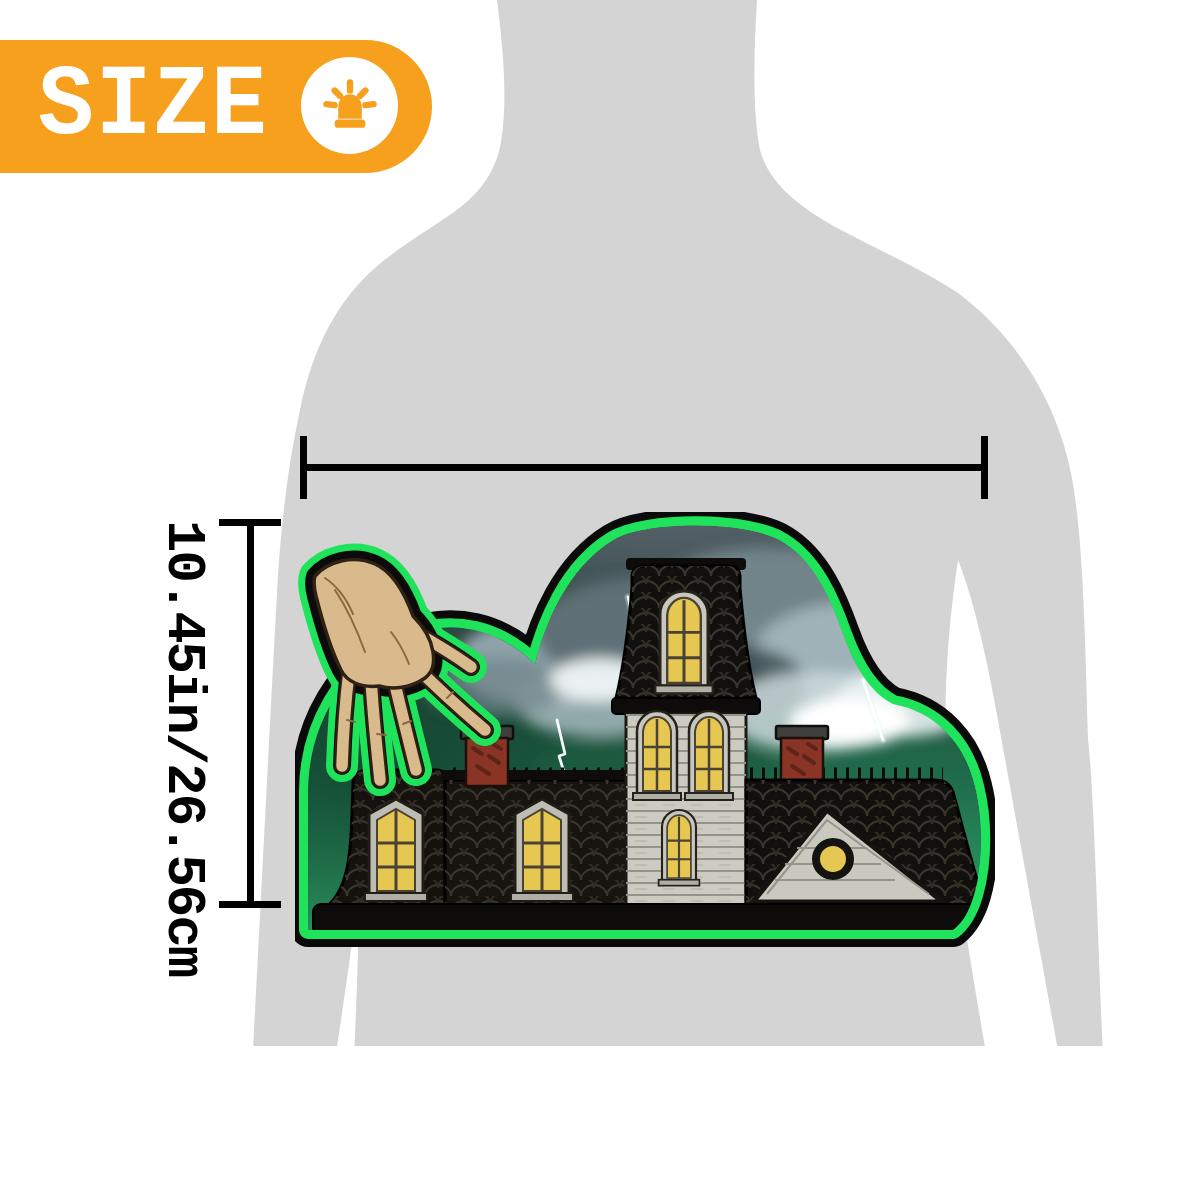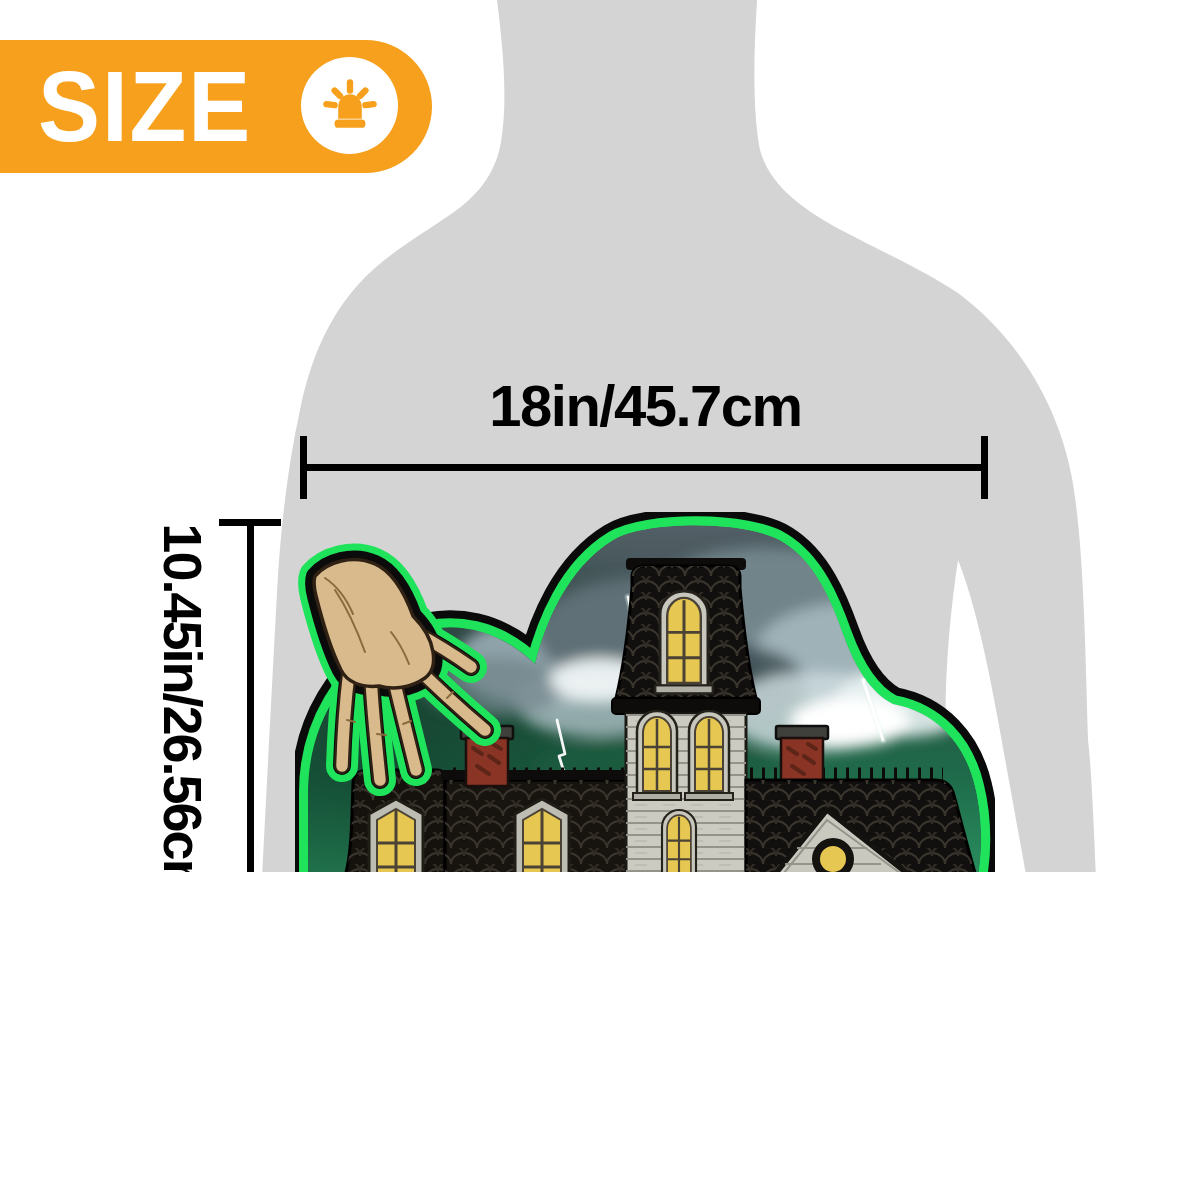--- a/index.html
+++ b/index.html
@@ -1,17 +1,17 @@
 <!DOCTYPE html>
 <html><head>
 <meta charset="utf-8">
 <style>
   html,body{margin:0;padding:0;background:#fff;}
-  .stage{position:relative;width:1200px;height:872px;background:#ffffff;overflow:hidden;
-         font-family:Liberation Sans, sans-serif;}
+  .stage{position:relative;width:1200px;height:1046px;background:#ffffff;overflow:hidden;
+         font-family:Liberation Mono, monospace;}
   
   .size-pill{position:absolute;left:0;top:40px;width:432px;height:133px;background:#F7A01D;
              border-radius:0 67px 67px 0;z-index:4;}
   .size-pill .label{position:absolute;left:38px;top:0;height:133px;line-height:133px;color:#fff;
                     font-size:100px;font-weight:bold;letter-spacing:2px;transform:scaleX(.93);
                     transform-origin:left center;}
   .badge-circle{position:absolute;left:301px;top:17px;width:97px;height:97px;background:#fff;
                 border-radius:50%;display:flex;align-items:center;justify-content:center;}
   
   .dim{position:absolute;background:#000;z-index:3;}
@@ -52,21 +52,20 @@
         </g>
         <path fill="#F7A01D" d="M-13,14 L-13,1 A13,14 0 0 1 13,1 L13,14 Z"></path>
         <rect x="-17" y="15" width="34" height="9" rx="4" fill="#F7A01D"></rect>
       </svg>
     </div>
   </div>
 
   <div class="dim" style="left:303px;top:464px;width:685px;height:7px;"></div>
   <div class="dim" style="left:300px;top:436px;width:7px;height:63px;"></div>
   <div class="dim" style="left:981px;top:436px;width:7px;height:63px;"></div>
-  <div class="dim-label" id="w-label">18in/45.7cm</div>
 
   <div class="dim" style="left:247px;top:522px;width:7px;height:386px;"></div>
   <div class="dim" style="left:219px;top:519px;width:62px;height:7px;"></div>
   <div class="dim" style="left:219px;top:901px;width:62px;height:7px;"></div>
   <div class="dim-label" id="h-label">10.45in/26.56cm</div>
 
   <svg class="product-svg" width="700" height="436" viewBox="0 0 700 436">
     <defs>
       <linearGradient id="skyGrad" x1="0" y1="0" x2="0" y2="1">
         <stop offset="0" stop-color="#525F66"></stop>

